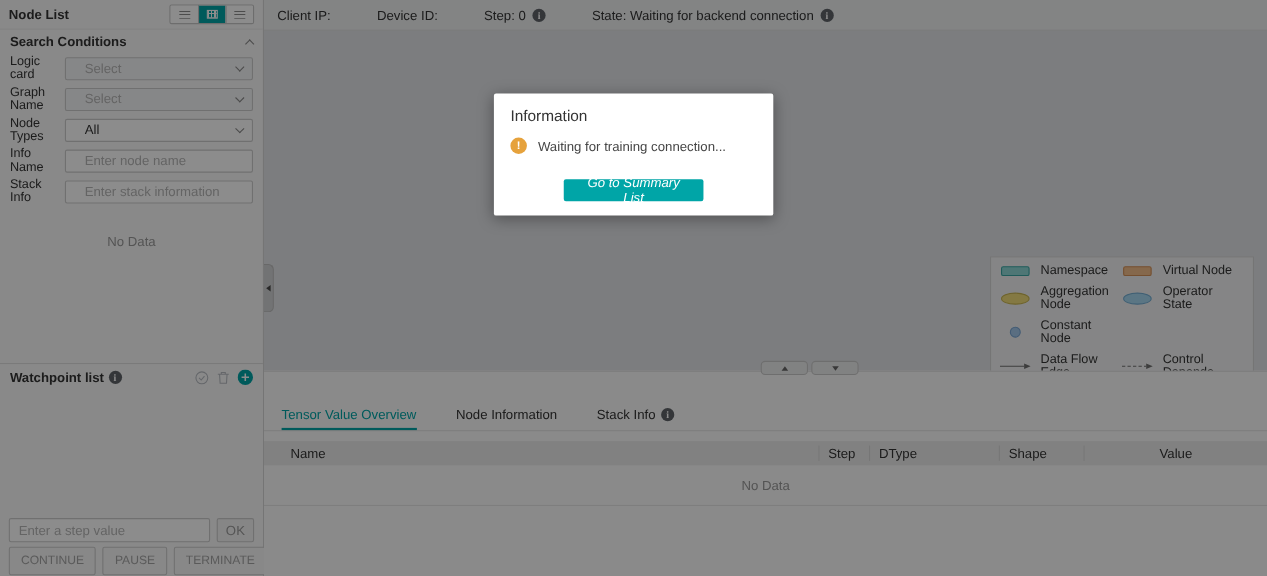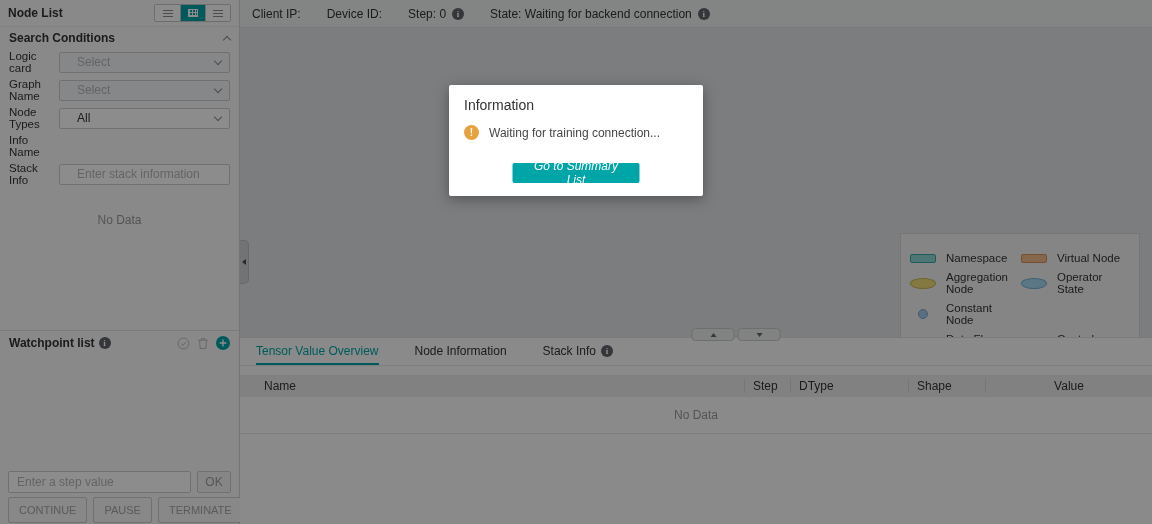--- a/index.html
+++ b/index.html
@@ -59,21 +59,21 @@
     padding:0 8px; font-size:12px; font-family:"Liberation Sans", sans-serif; background:#fff; }
   .wp-step-row input::placeholder { color:#b6b6b6; }
   .ok-btn { width:34px; height:22px; border:1px solid #ccc; border-radius:2px; background:#f5f5f5;
     color:#9b9b9b; font-size:12px; display:flex; align-items:center; justify-content:center; }
   .wp-controls { position:absolute; left:8px; top:166px; display:flex; gap:6px; }
   .wp-controls .cbtn { height:21px; padding:12px 10px; border:1px solid #ccc; border-radius:2px;
     background:#f7f7f7; color:#a5a5a5; font-size:11px; display:flex; align-items:center; }
 
   
   .topbar { position:absolute; left:240px; top:0; right:0; height:28px; background:#eef0f1;
-    border-bottom:1px solid #dcdcdc; display:flex; align-items:center; gap:26px;
+    border-bottom:1px solid #dcdcdc; display:flex; align-items:center; gap:42px;
     padding-left:12px; font-size:12px; color:#333; }
   .topbar .item { display:flex; align-items:center; gap:6px; }
 
   .canvas { position:absolute; left:240px; top:28px; right:0; height:309px; background:#e2e4e7; }
   .handle { position:absolute; left:0; top:212px; width:9px; height:44px; background:#d0d1d3;
     border:1px solid #bdbdbd; border-left:none; border-radius:0 5px 5px 0;
     display:flex; align-items:center; justify-content:center; cursor:pointer; }
   .tri-left { width:0; height:0; border-top:3px solid transparent; border-bottom:3px solid transparent;
     border-right:4px solid #4a4a4a; }
   .collapse-btns { position:absolute; top:300px; left:50%; transform:translateX(-5%);
@@ -84,34 +84,34 @@
     border-bottom:4px solid #666; }
   .tri-down { width:0; height:0; border-left:3px solid transparent; border-right:3px solid transparent;
     border-top:4px solid #666; }
 
   
   .legend { position:absolute; right:12px; top:205px; width:240px; background:#f2f3f4;
     border:1px solid #d6d6d6; }
   .legend-header { height:20px; display:flex; align-items:center; justify-content:space-between;
     padding:0 10px; font-size:12px; color:#333; border-bottom:1px solid #dcdcdc; }
   .legend-body { padding:6px 8px 9px 8px; display:grid; grid-template-columns:1fr 1fr;
-    row-gap:7px;margin-top:12px; }
+    row-gap:7px; }
   .leg-item { display:flex; align-items:center; gap:9px; font-size:11.5px; color:#333; }
   .swbox { width:28px; display:flex; justify-content:center; flex:none; }
   .sw-rect-teal { width:26px; height:9px; border-radius:2px; background:#8fd8d5; border:1px solid #3aa7a4; }
   .sw-ellipse-yellow { width:26px; height:11px; border-radius:50%; background:#f0dc7a; border:1px solid #c9b551; }
   .sw-rect-orange { width:26px; height:9px; border-radius:2px; background:#f2bd8a; border:1px solid #d59057; }
   .sw-ellipse-blue { width:26px; height:11px; border-radius:50%; background:#a7d7f0; border:1px solid #74aed4; }
   .sw-circle-blue { width:10px; height:10px; border-radius:50%; background:#a5c9ec; border:1px solid #7ba7d4; }
 
   
   .bottom { position:absolute; left:240px; top:337px; right:0; bottom:0; background:#fbfbfb;
     border-top:1px solid #e0e0e0; }
   .tabs { height:28px; display:flex; align-items:flex-end; gap:36px; padding-left:16px;
-    border-bottom:1px solid #e6e6e6; }
+    border-bottom:1px solid #e6e6e6;margin-top:26px; }
   .tab { font-size:12px; color:#333; padding-bottom:7px; display:flex; align-items:center; gap:5px;
     cursor:pointer; }
   .tab.active { color:var(--accent); border-bottom:2px solid var(--accent); padding-bottom:5px; }
   .thead { margin-top:9px; height:22px; background:#ececec; display:flex; align-items:center;
     font-size:12px; color:#333; }
   .th { height:14px; line-height:14px; }
   .th-name  { width:504px; padding-left:24px; }
   .th-step  { width:46px;  padding-left:8px;  border-left:1px solid #d8d8d8; }
   .th-dtype { width:118px; padding-left:8px;  border-left:1px solid #d8d8d8; }
   .th-shape { width:77px;  padding-left:8px;  border-left:1px solid #d8d8d8; }
@@ -174,20 +174,23 @@
     </div>
     <div class="field-row">
       <span class="field-label">Node Types</span>
       <span class="ctrl">
         <span class="val">All</span>
         <span class="chev down"></span>
       </span>
     </div>
     <div class="field-row">
       <span class="field-label">Info Name</span>
+      <span class="ctrl">
+        <input type="text" placeholder="Enter node name" style="">
+      </span>
     </div>
     <div class="field-row">
       <span class="field-label">Stack Info</span>
       <span class="ctrl">
         <input type="text" placeholder="Enter stack information" style="">
       </span>
     </div>
 
     <div class="nl-empty">No Data</div>
 

